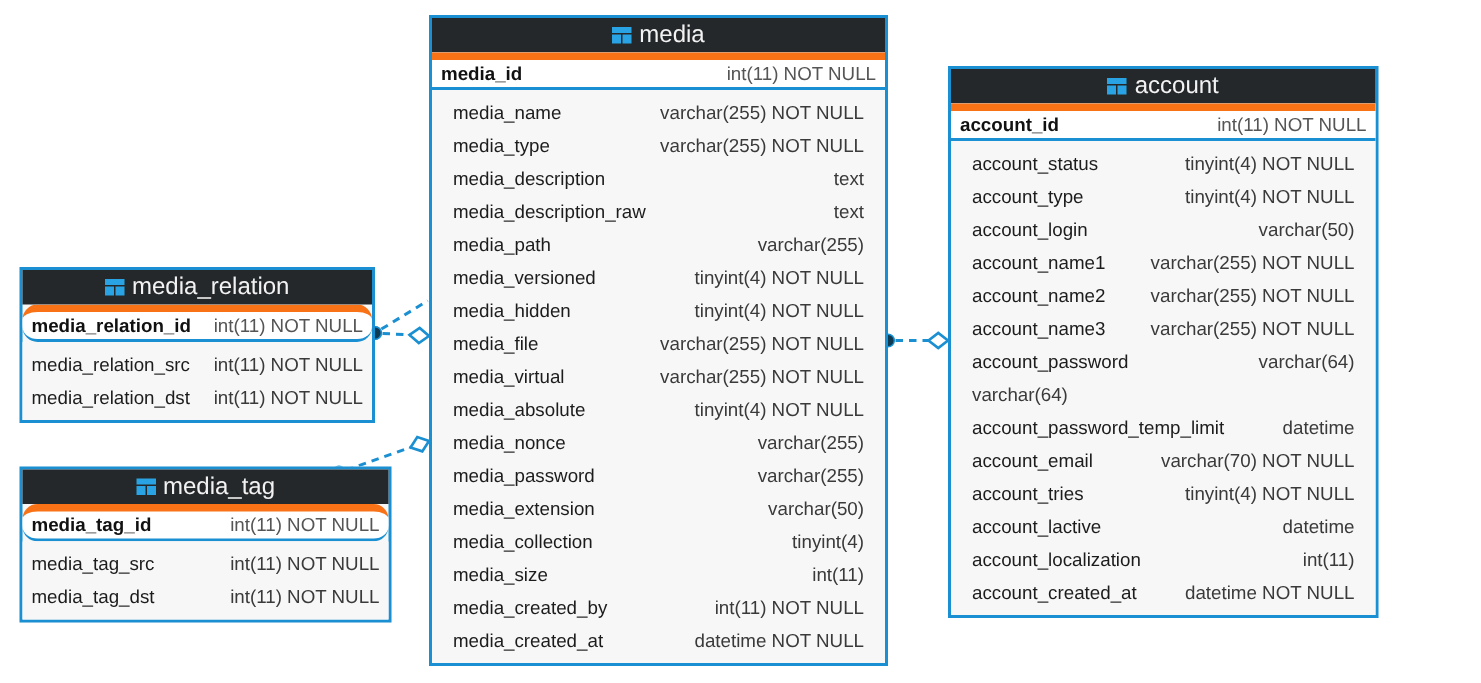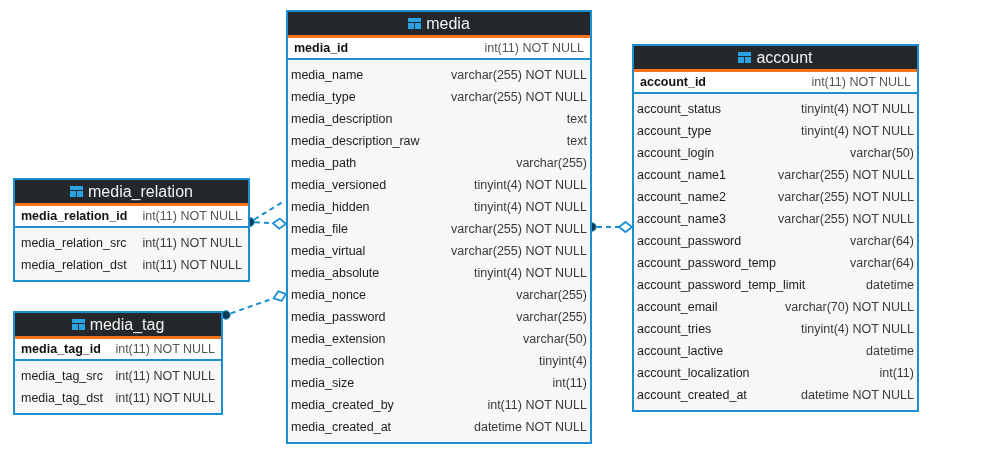--- a/index.html
+++ b/index.html
@@ -64,21 +64,21 @@
     background: #29a3e3;
   }
   .table-icon i.top  { left: 0; top: 0; width: 13px; height: 4px; }
   .table-icon i.bl   { left: 0; top: 5px; width: 6px; height: 6px; }
   .table-icon i.br   { left: 7px; top: 5px; width: 6px; height: 6px; }
 
   .entity-title { font-size: 16px; }
 
   .pk-row {
     background: #ffffff;
-    border-top: 3px solid #f97316;
+    border-top: 5px solid #f97316;
     border-bottom: 2px solid #1a8fd1;
     display: flex;
     align-items: center;
     justify-content: space-between;
     padding: 0 6px;
     height: 25px;
     box-sizing: border-box;
     font-size: 12.5px;
     color: #222222;
     white-space: nowrap;
@@ -87,34 +87,35 @@
   .pk-row .col-type { color: #555555; font-weight: normal; }
 
   .rows {
     background: #f7f7f7;
     padding: 4px 0 4px 0;
   }
   .field-row {
     display: flex;
     align-items: center;
     justify-content: space-between;
-    padding: 0 3px;
+    padding: 0 14px;
     height: 22px;
     box-sizing: border-box;
     font-size: 12.5px;
     color: #222222;
     white-space: nowrap;
   }
   .field-row .col-name { color: #1c1c1c; }
   .field-row .col-type { color: #3a3a3a; }
 
   
   .entity.compact .pk-row,
   .entity.compact .field-row {
     padding: 0 6px;
+    border-radius: 10px;
   }
 </style>
 </head>
 <body>
 
 <div id="canvas">
   <svg id="connectors" viewBox="0 0 987 455" width="987" height="455">
       <g>
         <line x1="254.2664091682598" y1="219.39274995273013" x2="285.146718166348" y2="200.52145000945399" stroke="#1a8fd1" stroke-width="2" stroke-dasharray="5,4" stroke-linecap="butt"></line>
         <circle cx="250" cy="222" r="4.2" fill="#0e3a52" stroke="#1a8fd1" stroke-width="1"></circle>
@@ -255,21 +256,20 @@
         </div>
         <div class="field-row">
           <span class="col-name">account_name3</span>
           <span class="col-type">varchar(255) NOT NULL</span>
         </div>
         <div class="field-row">
           <span class="col-name">account_password</span>
           <span class="col-type">varchar(64)</span>
         </div>
         <div class="field-row">
-          <span class="col-name">account_password_temp</span>
           <span class="col-type">varchar(64)</span>
         </div>
         <div class="field-row">
           <span class="col-name">account_password_temp_limit</span>
           <span class="col-type">datetime</span>
         </div>
         <div class="field-row">
           <span class="col-name">account_email</span>
           <span class="col-type">varchar(70) NOT NULL</span>
         </div>
@@ -308,21 +308,21 @@
         <div class="field-row">
           <span class="col-name">media_relation_src</span>
           <span class="col-type">int(11) NOT NULL</span>
         </div>
         <div class="field-row">
           <span class="col-name">media_relation_dst</span>
           <span class="col-type">int(11) NOT NULL</span>
         </div>
       </div>
     </div>
-    <div class="entity compact" style="left: 13px; top: 311px; width: 210px;">
+    <div class="entity compact" style="left: 13px; top: 311px; width: 248px;">
       <div class="entity-header">
         <span class="table-icon">
           <i class="top"></i>
           <i class="bl"></i>
           <i class="br"></i>
         </span>
         <span class="entity-title">media_tag</span>
       </div>
       <div class="pk-row">
         <span class="col-name">media_tag_id</span>

